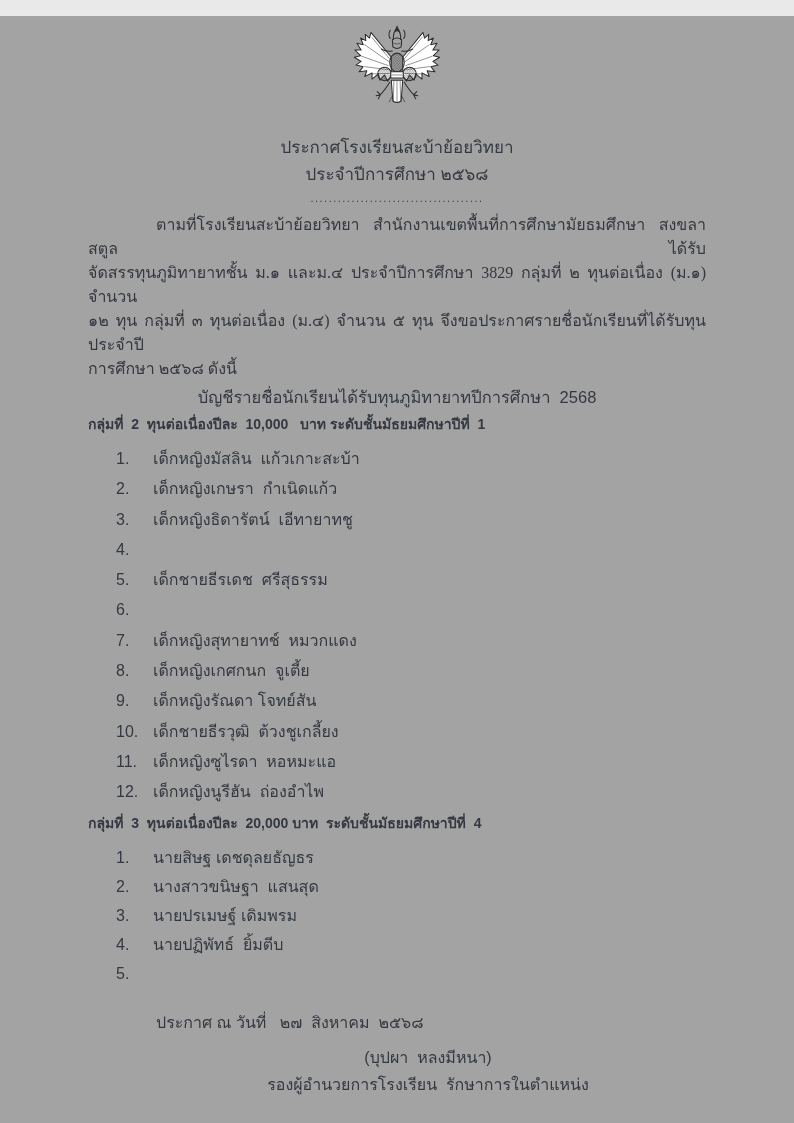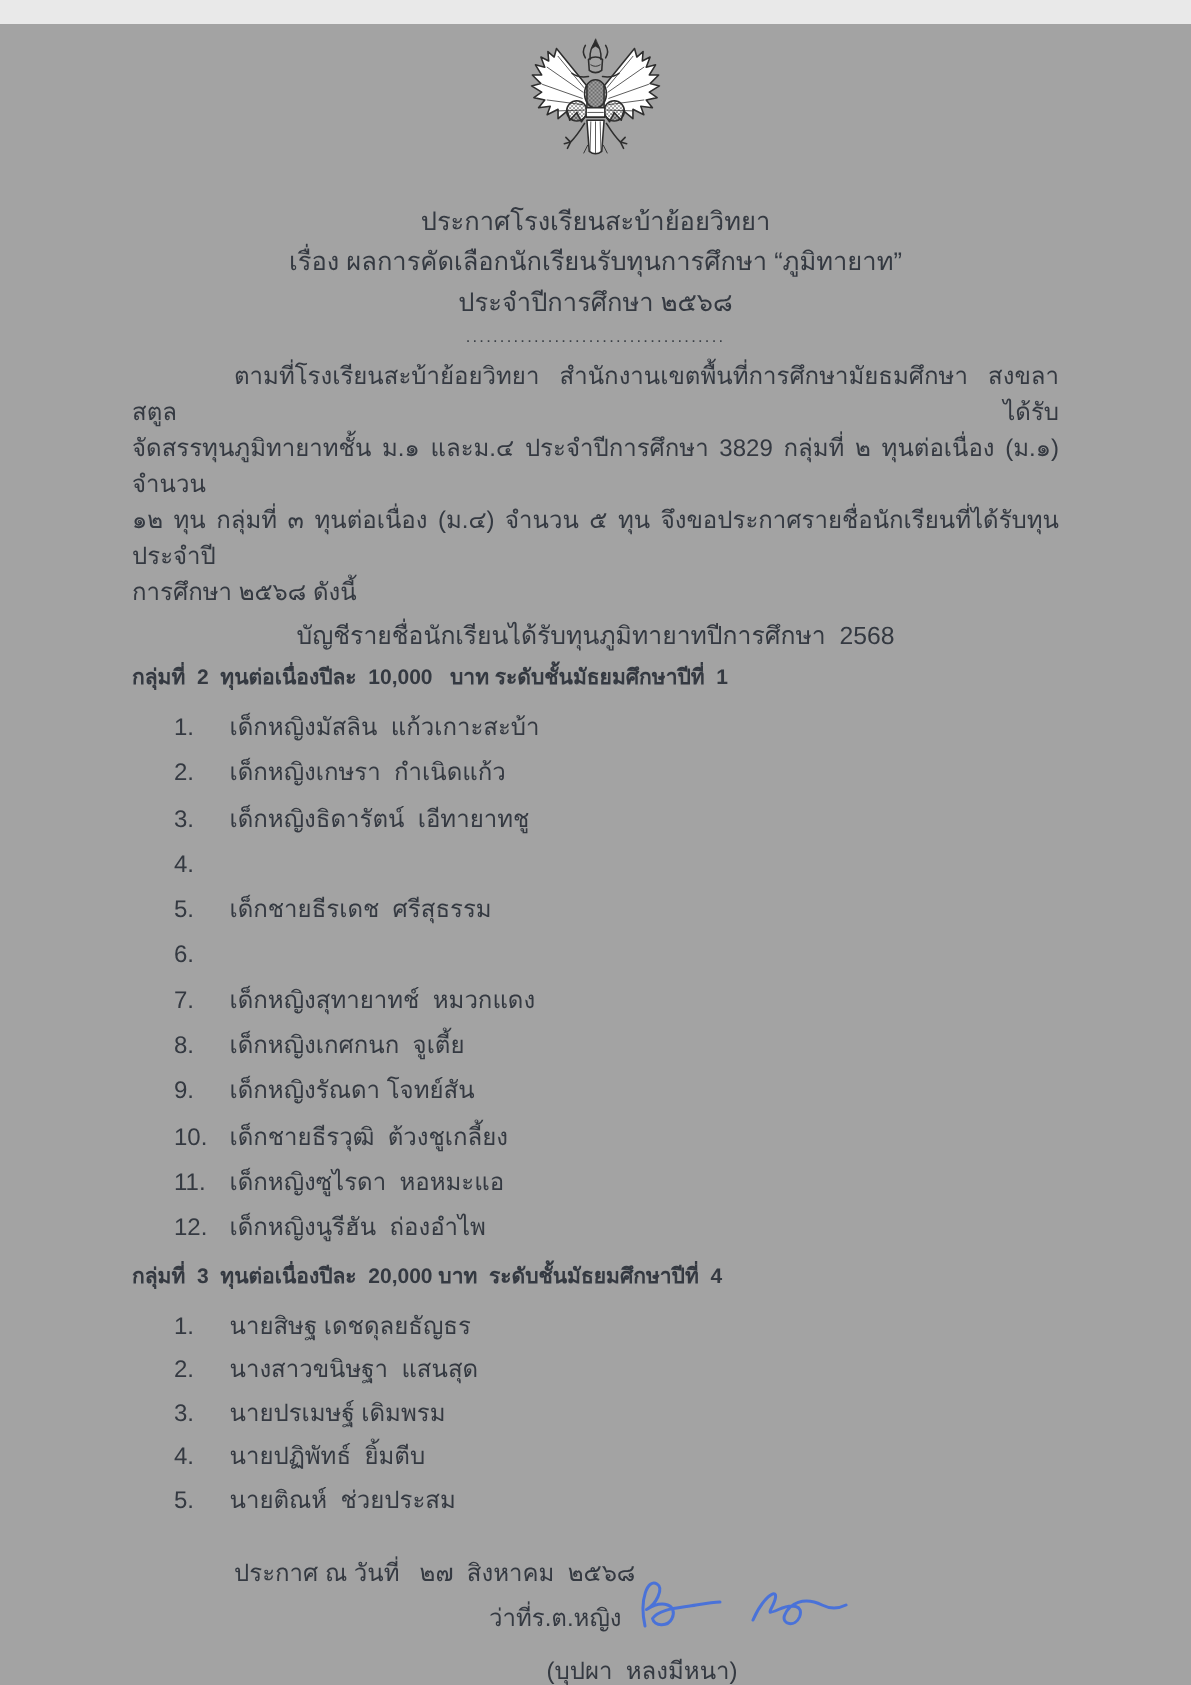--- a/index.html
+++ b/index.html
@@ -11,21 +11,21 @@
     font-family:"Liberation Sans", sans-serif;
     color:#343941;
     font-size:16px;
     overflow:hidden;
   }
   .content{padding:0 88px;}
   .emblem-wrap{display:flex;justify-content:center;padding-top:8px;height:108px;}
   .title-line{text-align:center;line-height:27px;font-size:17px;margin-top:0;}
   .title-block{margin-top:2px;}
   .dots{text-align:center;font-size:11px;letter-spacing:1.5px;line-height:12px;margin-top:4px;color:#3a3f46;}
-  .para{margin-top:9px;}
+  .para{margin-top:9px;font-family:Liberation Serif, serif;}
   .para-line{line-height:24px;text-align:justify;text-align-last:justify;}
   .para-line.first{text-indent:68px;}
   .para-line.last{text-align-last:left;}
   .list-title{text-align:center;font-weight:normal;font-size:16.5px;line-height:27px;margin-top:3px;white-space:pre-wrap;}
   .group-header{font-weight:bold;font-size:14px;line-height:26px;white-space:pre-wrap;}
   .students{margin-top:7px;margin-bottom:2px;}
   .student{display:flex;line-height:30.3px;padding-left:28px;white-space:pre-wrap;}
   .student .num{width:37px;flex:0 0 37px;}
   .students.g3 .student{line-height:29.2px;}
   .date-line{margin-top:22px;margin-left:68px;line-height:24px;white-space:pre-wrap;}
@@ -67,21 +67,20 @@
         <path d="M100,140 L95,150 M120,140 L125,150" stroke-width="1.2"></path>
         <path d="M96,112 Q86,128 78,136 L72,130 M78,136 L70,138 M78,136 L74,144"></path>
         <path d="M124,112 Q134,128 142,136 L148,130 M142,136 L150,138 M142,136 L146,144"></path>
       </g>
     </svg>
   </div>
 
   <div class="content">
     <div class="title-block">
       <div class="title-line">ประกาศโรงเรียนสะบ้าย้อยวิทยา</div>
-      <div class="title-line">เรื่อง ผลการคัดเลือกนักเรียนรับทุนการศึกษา  “ภูมิทายาท”</div>
       <div class="title-line">ประจำปีการศึกษา ๒๕๖๘</div>
     </div>
 
     <div class="dots">......................................</div>
 
     <div class="para">
         <div class="para-line first">ตามที่โรงเรียนสะบ้าย้อยวิทยา สำนักงานเขตพื้นที่การศึกษามัยธมศึกษา สงขลา สตูล ได้รับ</div>
         <div class="para-line">จัดสรรทุนภูมิทายาทชั้น ม.๑ และม.๔ ประจำปีการศึกษา 3829 กลุ่มที่ ๒ ทุนต่อเนื่อง (ม.๑) จำนวน</div>
         <div class="para-line">๑๒ ทุน กลุ่มที่ ๓ ทุนต่อเนื่อง (ม.๔) จำนวน ๕ ทุน จึงขอประกาศรายชื่อนักเรียนที่ได้รับทุน ประจำปี</div>
         <div class="para-line last">การศึกษา ๒๕๖๘ ดังนี้</div>
@@ -104,35 +103,26 @@
           <div class="student"><span class="num">10.</span><span class="name">เด็กชายธีรวุฒิ  ต้วงชูเกลี้ยง</span></div>
           <div class="student"><span class="num">11.</span><span class="name">เด็กหญิงซูไรดา  หอหมะแอ</span></div>
           <div class="student"><span class="num">12.</span><span class="name">เด็กหญิงนูรีฮัน  ถ่องอำไพ</span></div>
         </div>
         <div class="group-header">กลุ่มที่  3  ทุนต่อเนื่องปีละ  20,000 บาท  ระดับชั้นมัธยมศึกษาปีที่  4</div>
         <div class="students g3">
           <div class="student"><span class="num">1.</span><span class="name">นายสิษฐ เดชดุลยธัญธร</span></div>
           <div class="student"><span class="num">2.</span><span class="name">นางสาวขนิษฐา  แสนสุด</span></div>
           <div class="student"><span class="num">3.</span><span class="name">นายปรเมษฐ์ เดิมพรม</span></div>
           <div class="student"><span class="num">4.</span><span class="name">นายปฏิพัทธ์  ยิ้มตีบ</span></div>
-          <div class="student"><span class="num">5.</span><span class="name">นายติณห์  ช่วยประสม</span></div>
+          <div class="student"><span class="num">5.</span></div>
         </div>
       </div>
 
     <div class="date-line">ประกาศ ณ วันที่   ๒๗  สิงหาคม  ๒๕๖๘</div>
 
-    <div class="rank-row">
-      <span>ว่าที่ร.ต.หญิง</span>
-      <svg class="signature" width="150" height="55" viewBox="0 0 150 55" aria-hidden="true">
-        <g fill="none" stroke="#4a72d8" stroke-width="2" stroke-linecap="round" stroke-linejoin="round">
-          <path d="M6,38 C2,20 8,6 14,10 C19,13 13,24 7,27 C18,20 28,24 24,33 C21,39 12,38 11,33 C16,26 30,26 40,24 C46,23 52,22 56,22"></path>
-          <path d="M78,34 C84,20 94,12 93,19 C92,26 84,32 95,27 C104,23 112,24 109,32 C106,39 97,37 99,31 C102,23 112,18 124,24 C130,27 136,26 140,24"></path>
-        </g>
-      </svg>
-    </div>
 
     <div class="sign-block">
       <div class="line">(บุปผา  หลงมีหนา)</div>
       <div>
           <div class="line">รองผู้อำนวยการโรงเรียน  รักษาการในตำแหน่ง</div>
         </div>
     </div>
   </div>
 
 </div>

